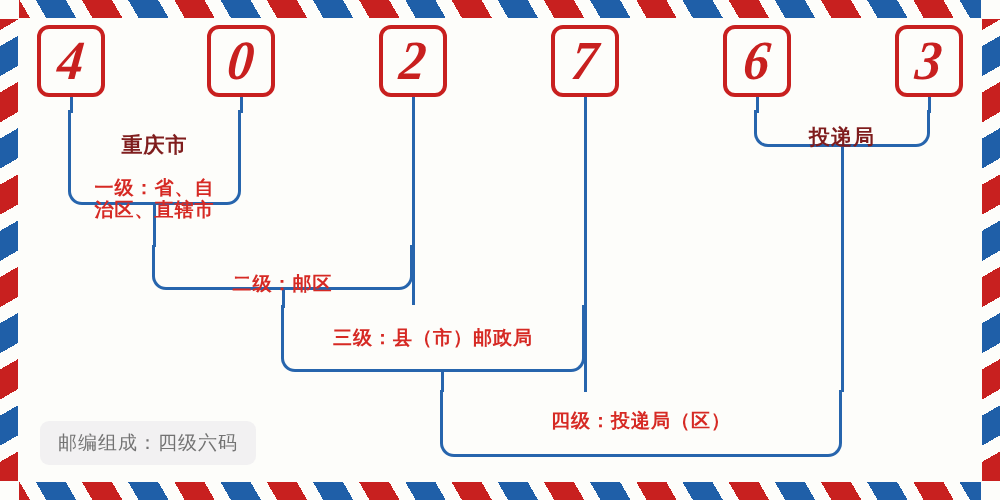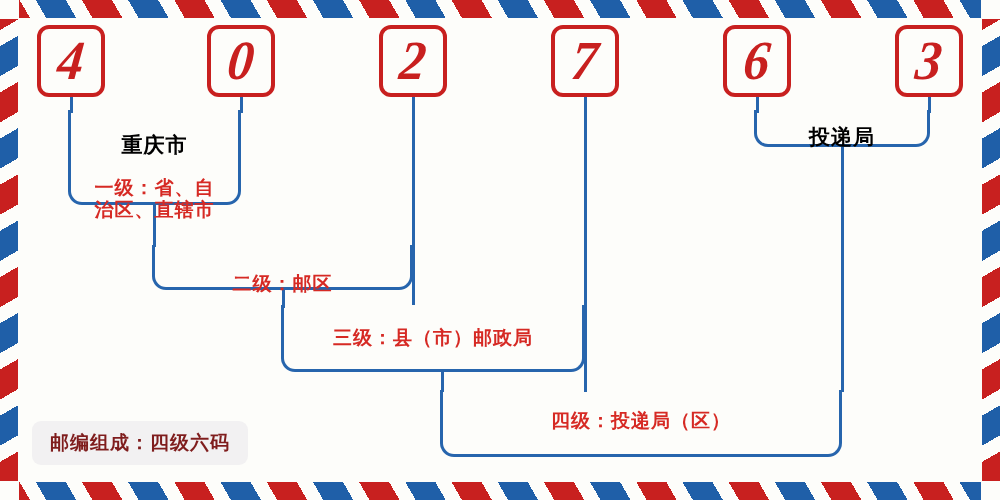--- a/index.html
+++ b/index.html
@@ -82,45 +82,45 @@
   
   .label-block {
     position:absolute; z-index:15;
     text-align:center;
     line-height:1.15;
     white-space:pre-line;
   }
   .lb-title {
     font-family:"Liberation Serif", serif;
     font-weight:bold;
-    color:#000000;
+    color:#7f1d1d;
     font-size:21px;
     letter-spacing:1px;
   }
   .lb-sub {
     font-family:"Liberation Sans", sans-serif;
     font-weight:bold;
     color:#d62a24;
     font-size:19px;
     letter-spacing:1px;
     margin-top:1px;
   }
 
   
   .caption-chip {
     position:absolute; z-index:25;
-    left:32px; top:421px;
+    left:40px; top:421px;
     padding:9px 18px;
     background:#f2f1f2;
     border-radius:9px;
     font-family:"Liberation Serif", serif;
-    font-weight:bold;
+    font-weight:normal;
     font-size:19px;
     letter-spacing:1px;
-    color:#7f1d1d;
+    color:#737373;
     white-space:nowrap;
   }
 </style>
 </head>
 <body>
 
 <div id="stage">
 
   <div class="border-band band-top band-h"></div>
   <div class="border-band band-bottom band-h"></div>

